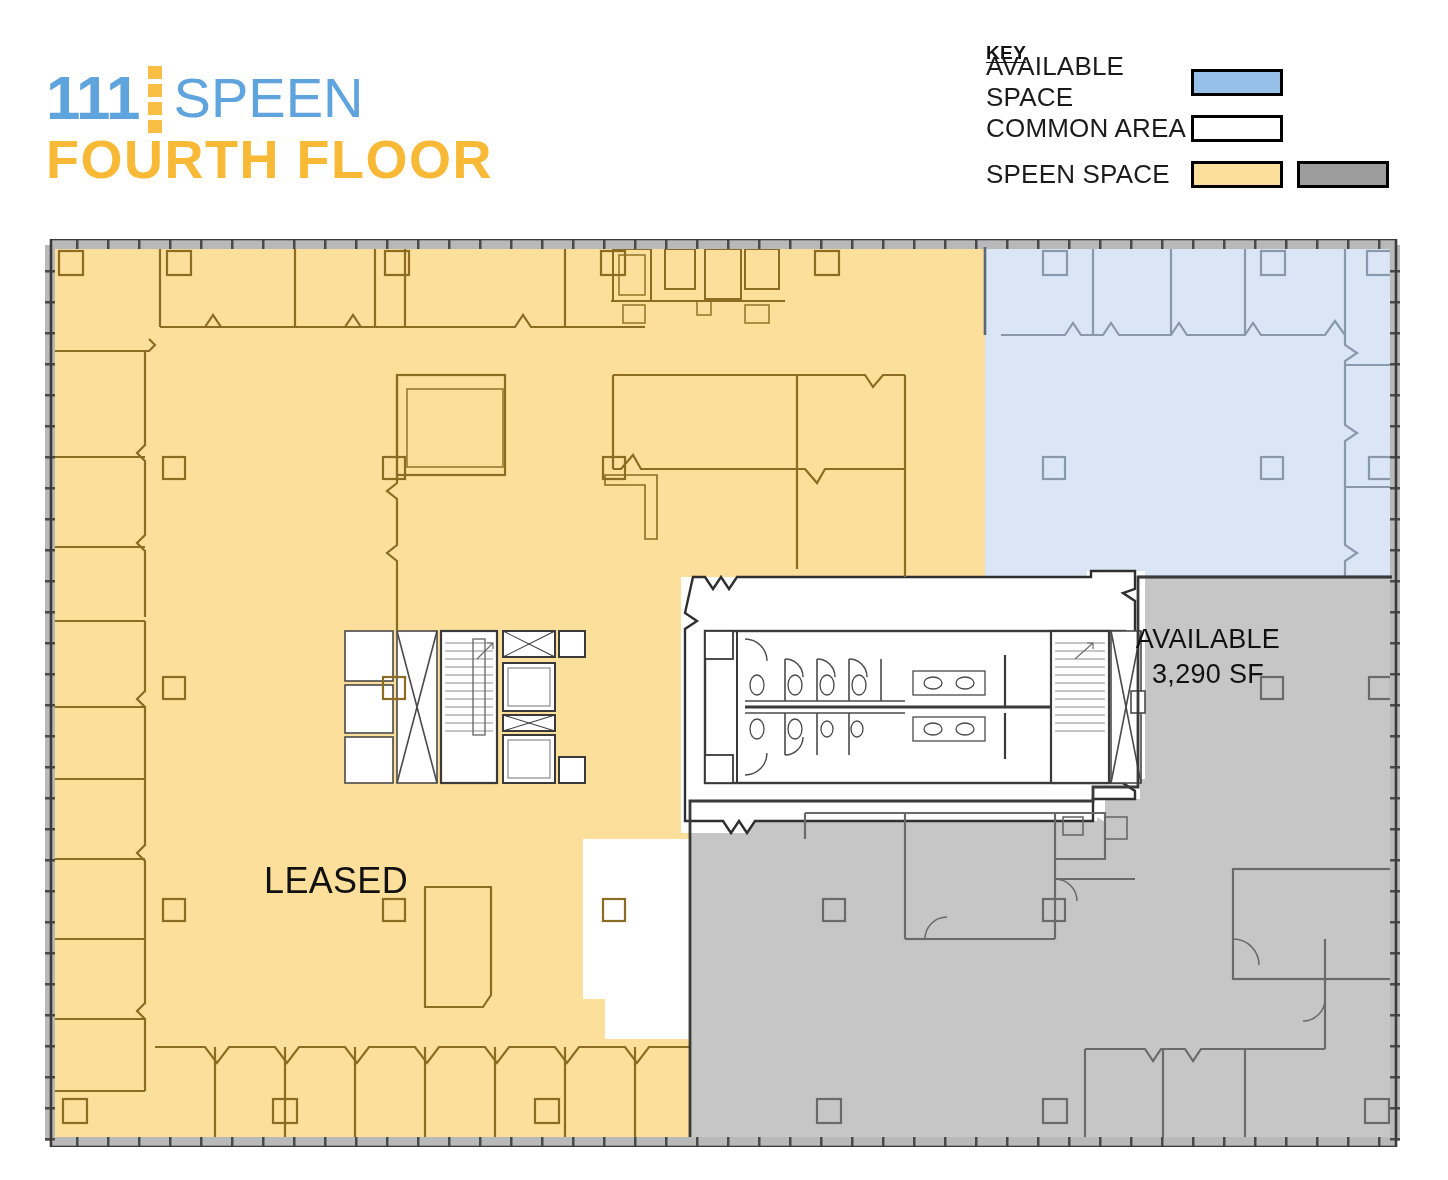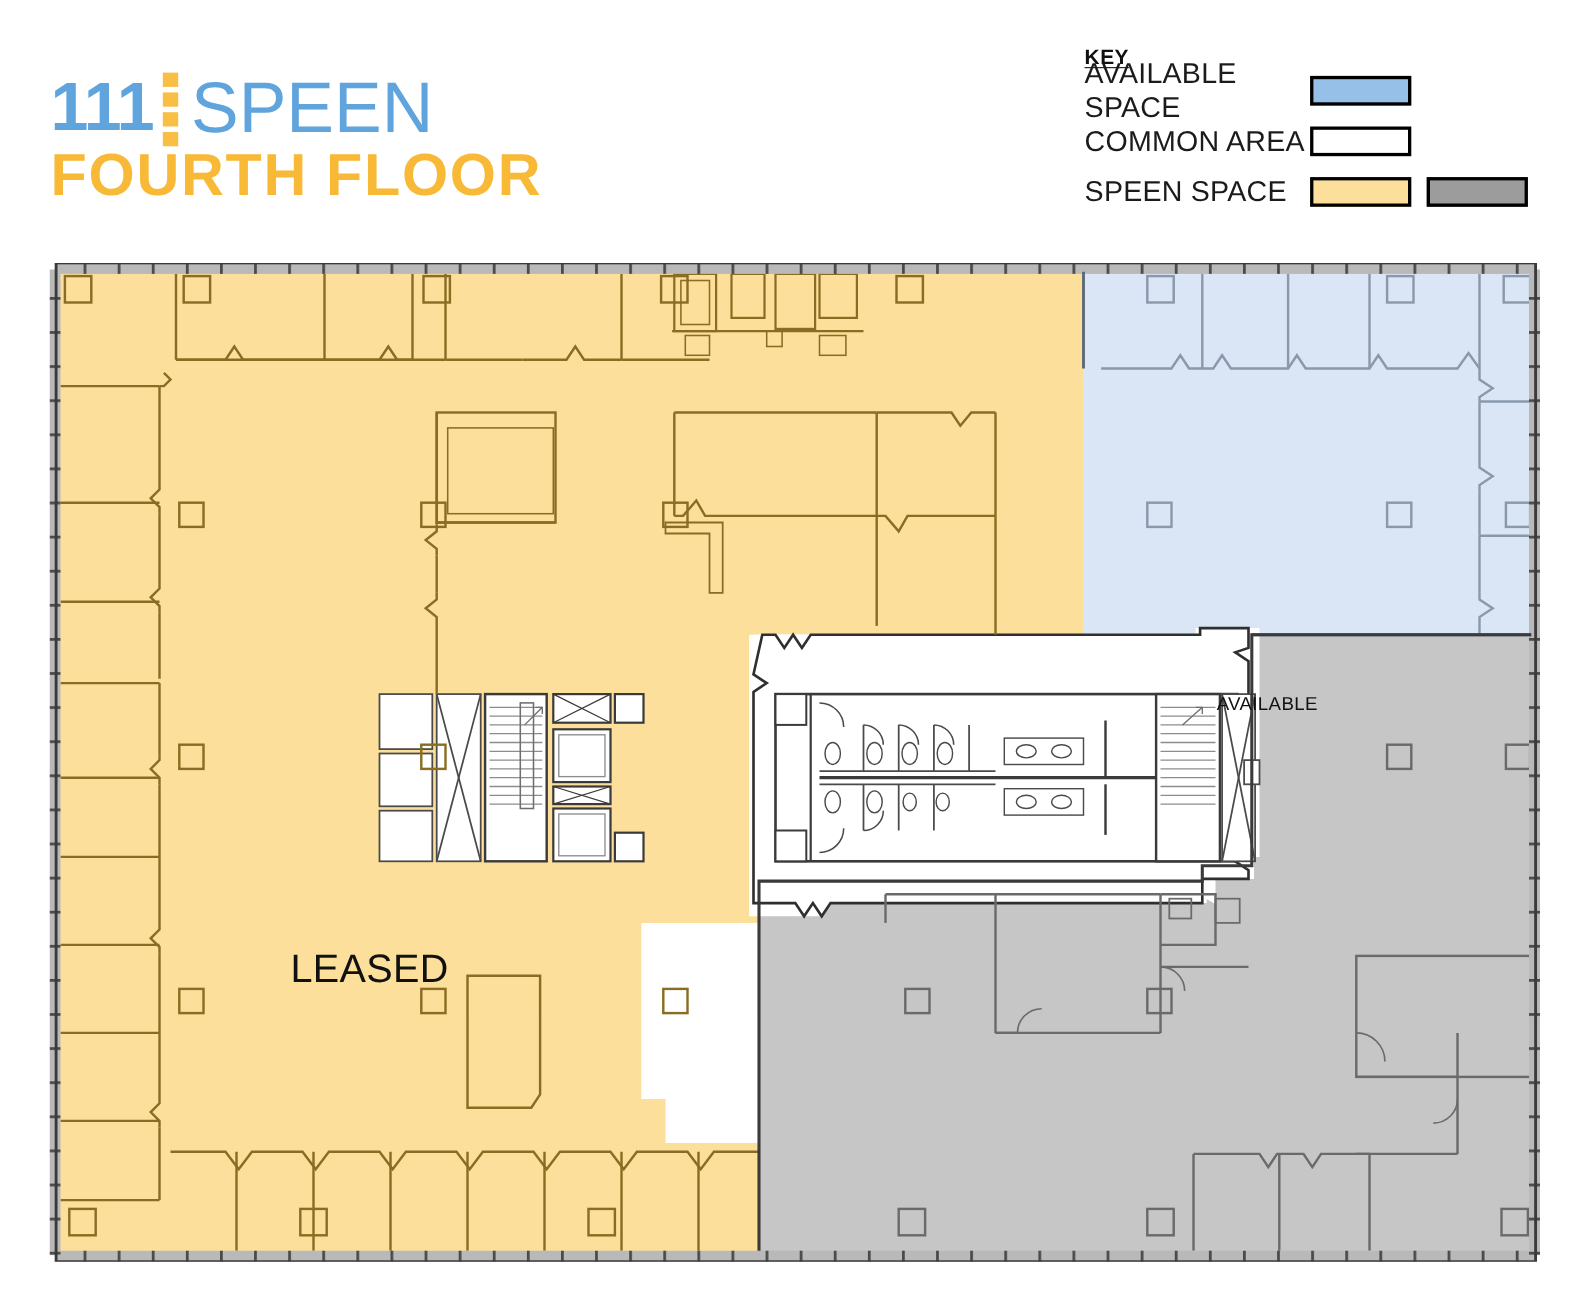--- a/index.html
+++ b/index.html
@@ -15,21 +15,21 @@
   .logo{position:absolute;left:46px;top:52px;margin-top:15px;}
   .logo-row1{display:flex;align-items:center;height:62px;}
   .logo-111{
     font-size:62px;font-weight:700;letter-spacing:-1px;color:#5FA4DC;
     line-height:60px;font-family:"Liberation Sans",sans-serif;
   }
   .logo-dots{display:flex;flex-direction:column;justify-content:center;
     gap:5px;margin:0 12px 0 8px;padding-top:3px;}
   .logo-dots i{display:block;width:14px;height:13px;background:#F9BF45;}
   .logo-speen{
-    font-size:65px;font-weight:400;letter-spacing:0px;color:#5FA4DC;
+    font-size:56px;font-weight:400;letter-spacing:0px;color:#5FA4DC;
     line-height:60px;
   }
   .logo-row2{
     margin-top:8px;font-size:54px;font-weight:700;color:#F8B937;
     letter-spacing:1.5px;line-height:44px;
   }
 
   
   .key{position:absolute;left:986px;top:42px;width:420px;}
   .key-title{
@@ -44,21 +44,21 @@
   
   .plan{position:absolute;left:45px;top:239px;width:1355px;height:908px;}
   .plan svg{display:block;}
 
   
   .plabel{
     position:absolute;color:#111;font-weight:400;text-align:center;
     letter-spacing:.3px;pointer-events:none;
   }
   #lbl-leased-left{left:186px;top:621px;width:210px;font-size:36px;}
-  #lbl-avail{left:972px;top:383px;width:270px;font-size:17px;line-height:35px;}
+  #lbl-avail{left:1028px;top:383px;width:270px;font-size:27px;line-height:35px;}
 </style>
 </head>
 <body>
 
 <div class="page">
 
   <div class="logo">
     <div class="logo-row1">
       <span class="logo-111" style="color: rgb(95, 164, 220);">111</span>
       <span class="logo-dots">
@@ -491,16 +491,17 @@
       <g fill="none">
         <path stroke="#5b6878" stroke-width="2.6" d="M940,8 L940,96 M1093,338 L1347,338"></path>
         <path stroke="#3a3a3a" stroke-width="2.8" d="M645,898 L645,562 L1048,562 L1048,548 L1093,548 L1093,338 L1347,338"></path>
       </g>
     </svg>
 
     <div class="plabel" id="lbl-leased-left">LEASED</div>
 
     <div class="plabel" id="lbl-avail">
       <div>AVAILABLE</div>
+      <div>3,290 SF</div>
     </div>
   </div>
 
 </div>
 
 </body></html>

